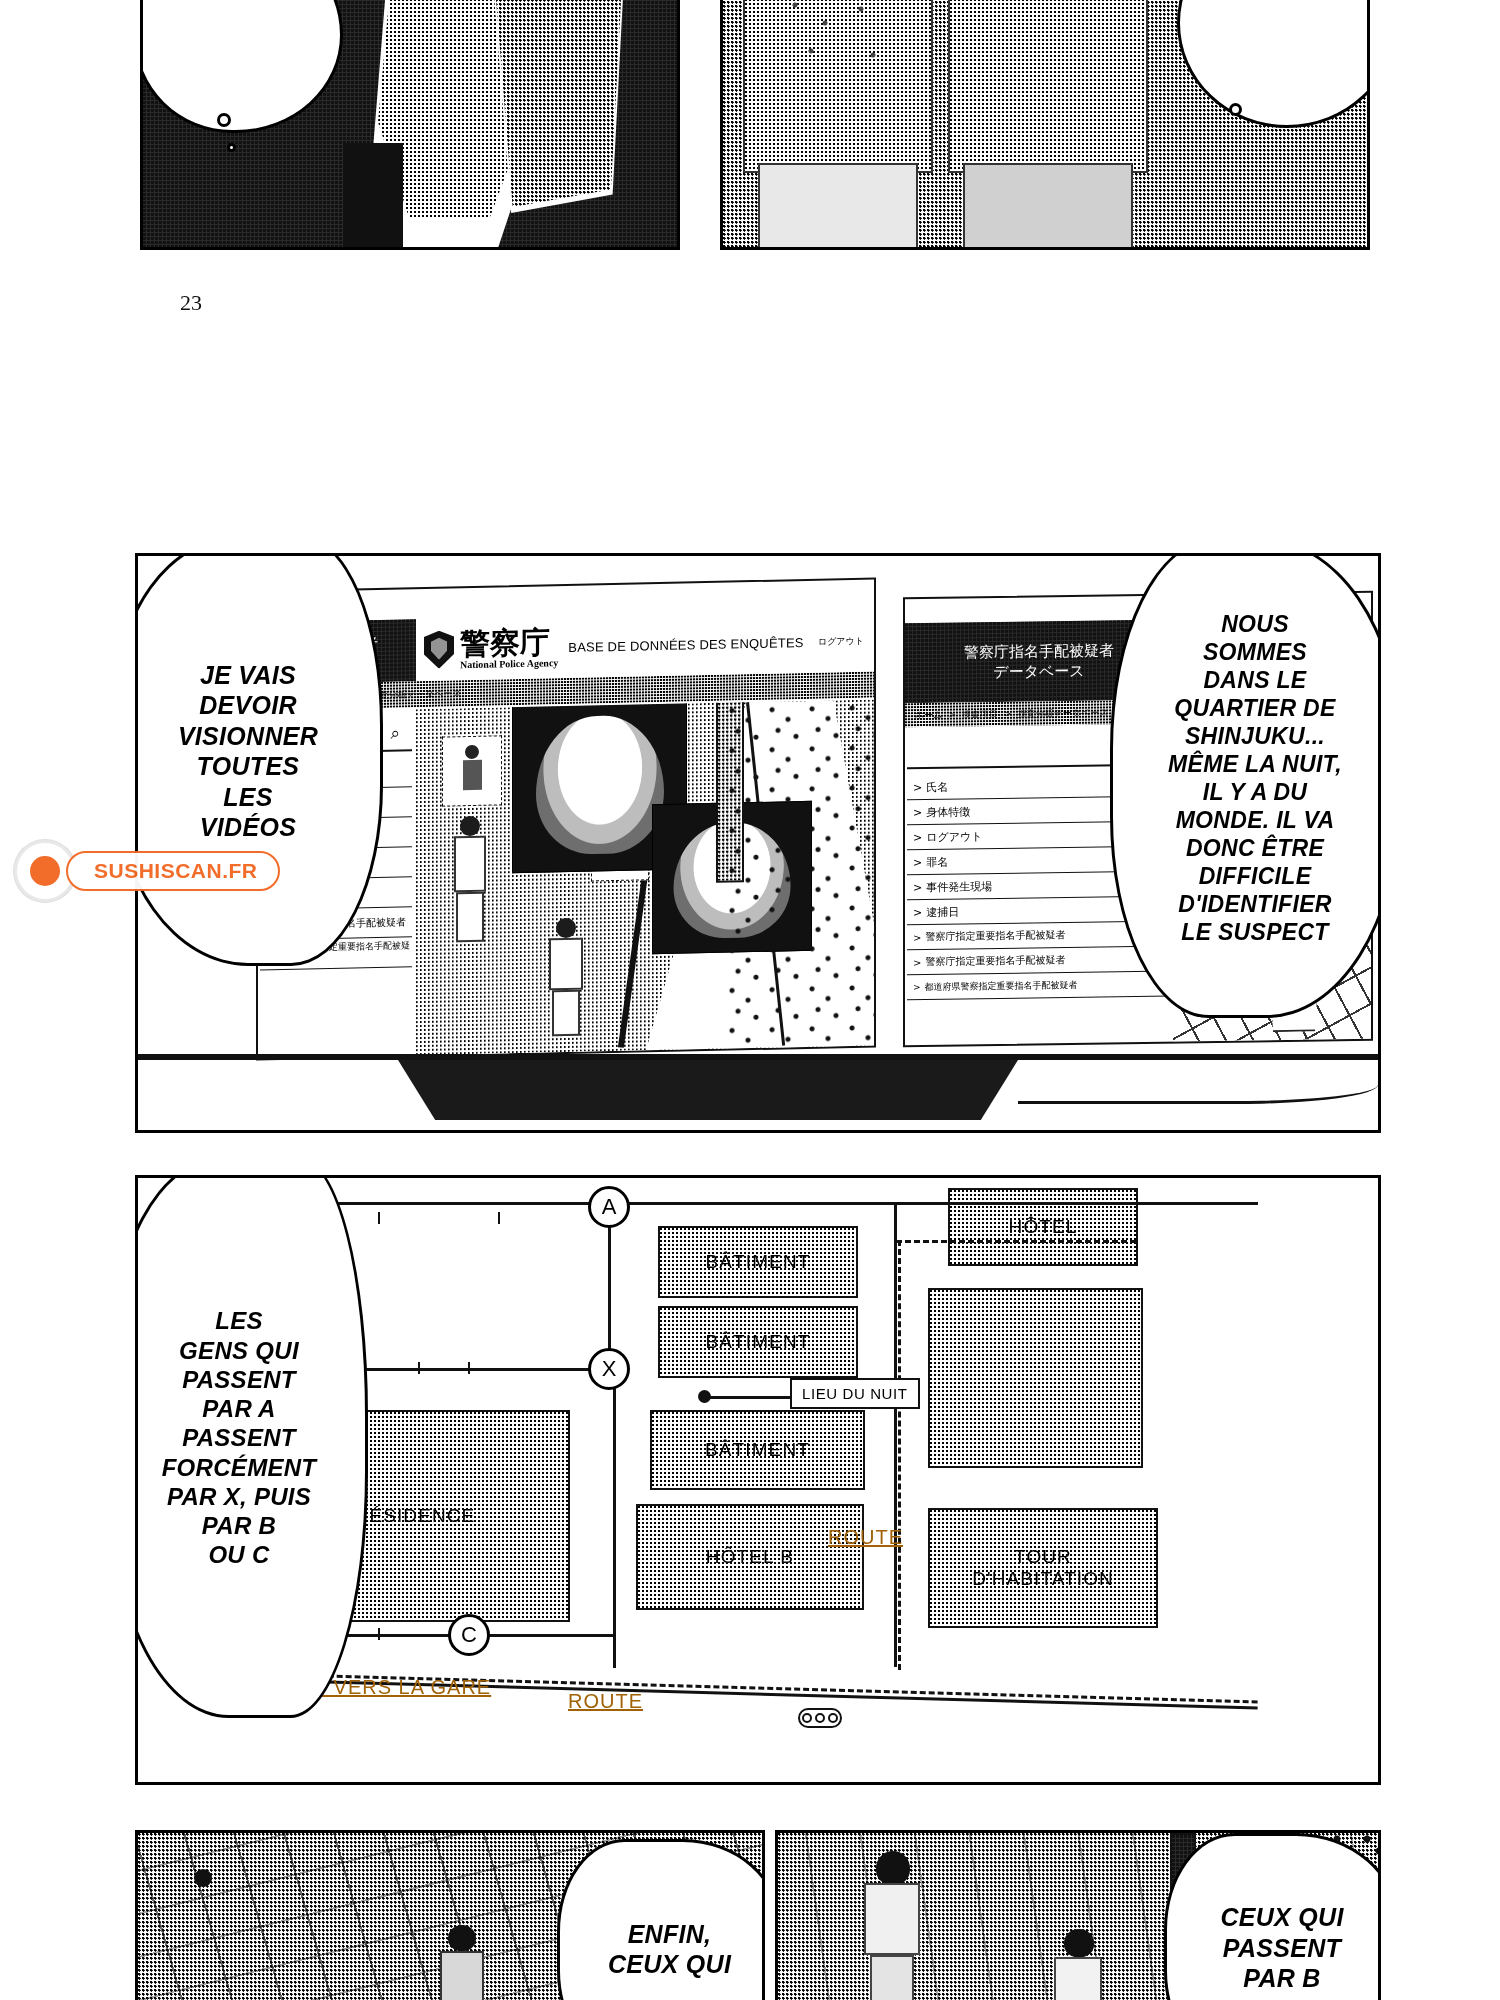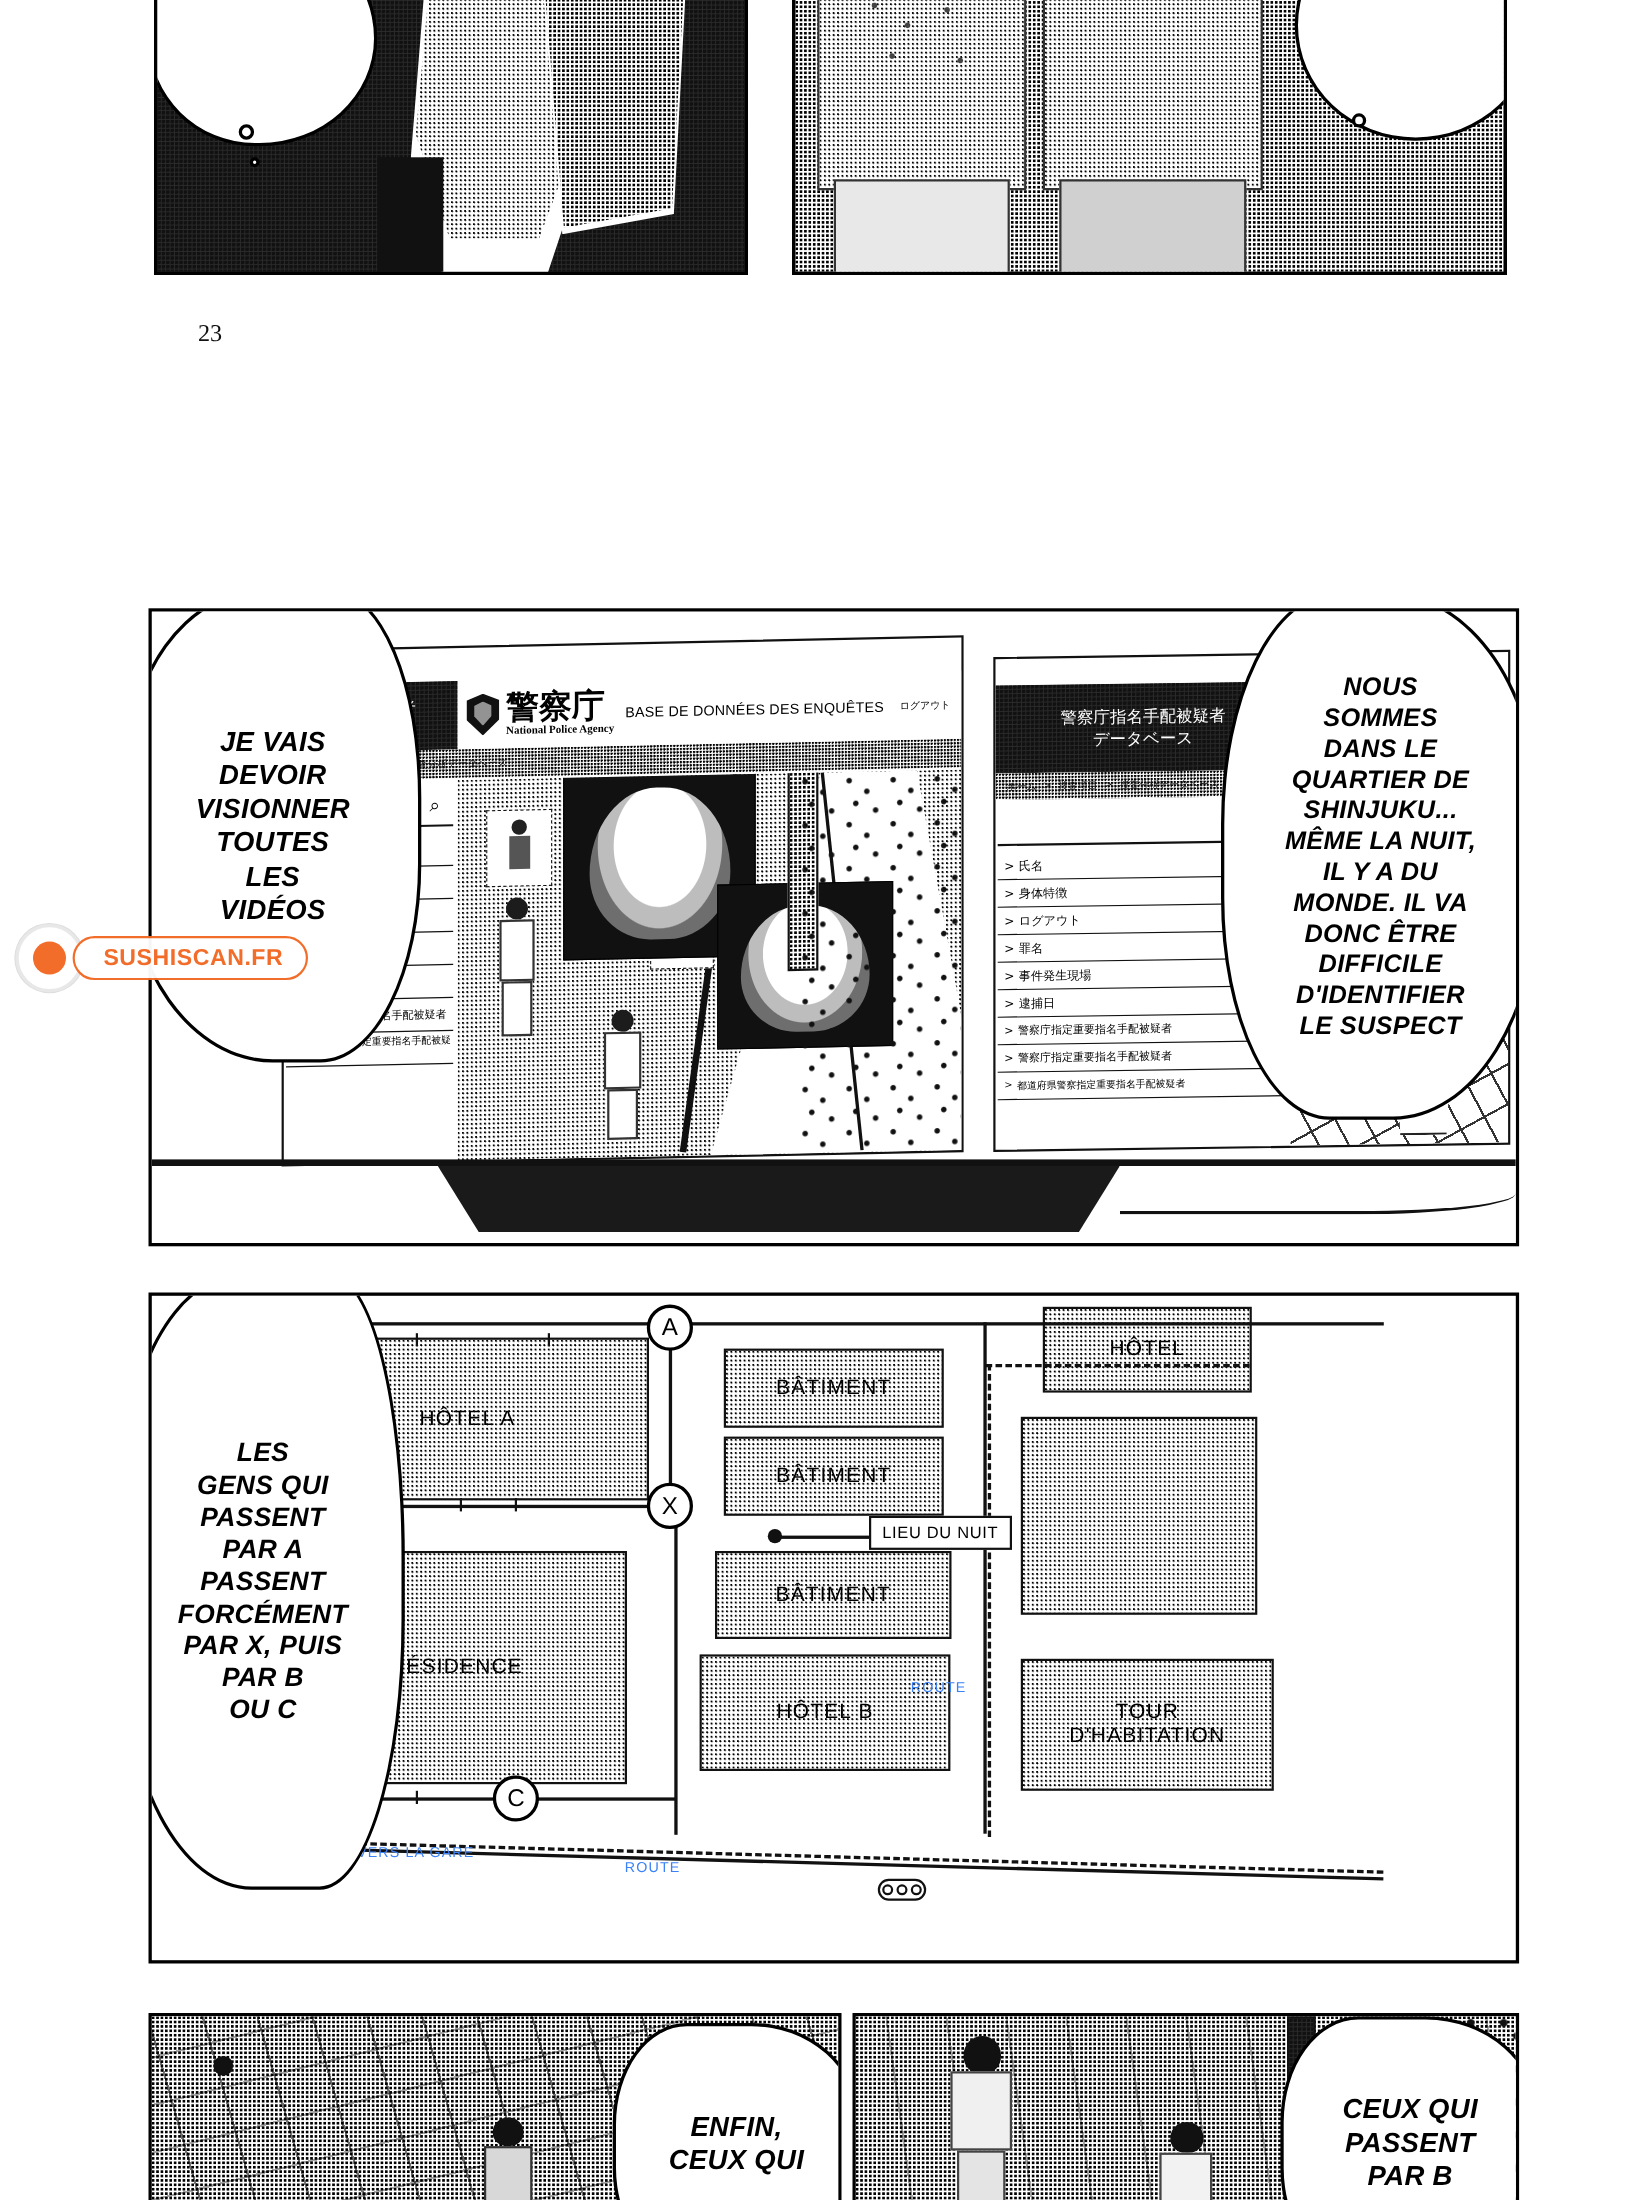--- a/index.html
+++ b/index.html
@@ -174,21 +174,21 @@
     font-family:"Liberation Sans", sans-serif;
     font-size: 22px; font-weight:400; color:#000;
     z-index: 30;
   }
   .roadline { position:absolute; background:#111; }
   .dashline { position:absolute; border-top: 3px dashed #111; }
   .vdashline { position:absolute; border-left: 3px dashed #111; }
   .maplabel {
     position:absolute;
     font-family:"Liberation Sans", sans-serif;
-    font-size: 13px; letter-spacing:1px; color:#3b82f6; white-space:nowrap;
+    font-size: 20px; letter-spacing:1px; color:#a16207; white-space:nowrap;text-decoration:underline;
   }
   .crime-tag {
     position:absolute;
     border: 2.5px solid #111; background:#fff;
     font-family:"Liberation Sans", sans-serif;
     font-size: 15px; letter-spacing:.6px; color:#000;
     padding: 5px 10px; white-space:nowrap; z-index:35;
   }
   .crime-dot { position:absolute; width:13px; height:13px; border-radius:50%; background:#111; z-index:34; }
   .crime-stem { position:absolute; height:2.5px; background:#111; z-index:34; }
@@ -455,23 +455,20 @@
 DIFFICILE
 D'IDENTIFIER
 LE SUSPECT</div>
     </div>
   </div>
 
   <div class="panel" style="left:135px; top:1175px; width:1246px; height:610px;">
 
     <div class="mapwrap">
 
-      <div class="block tone-light" style="left:122px; top:38px; width:330px; height:148px;">
-        <span>HÔTEL A</span>
-      </div>
 
       <div class="block tone-light" style="left:122px; top:232px; width:310px; height:212px;">
         <span>RÉSIDENCE</span>
       </div>
 
       <div class="block tone-light" style="left:520px; top:48px; width:200px; height:72px;">
         <span>BÂTIMENT</span>
       </div>
 
       <div class="block tone-light" style="left:520px; top:128px; width:200px; height:72px;">

